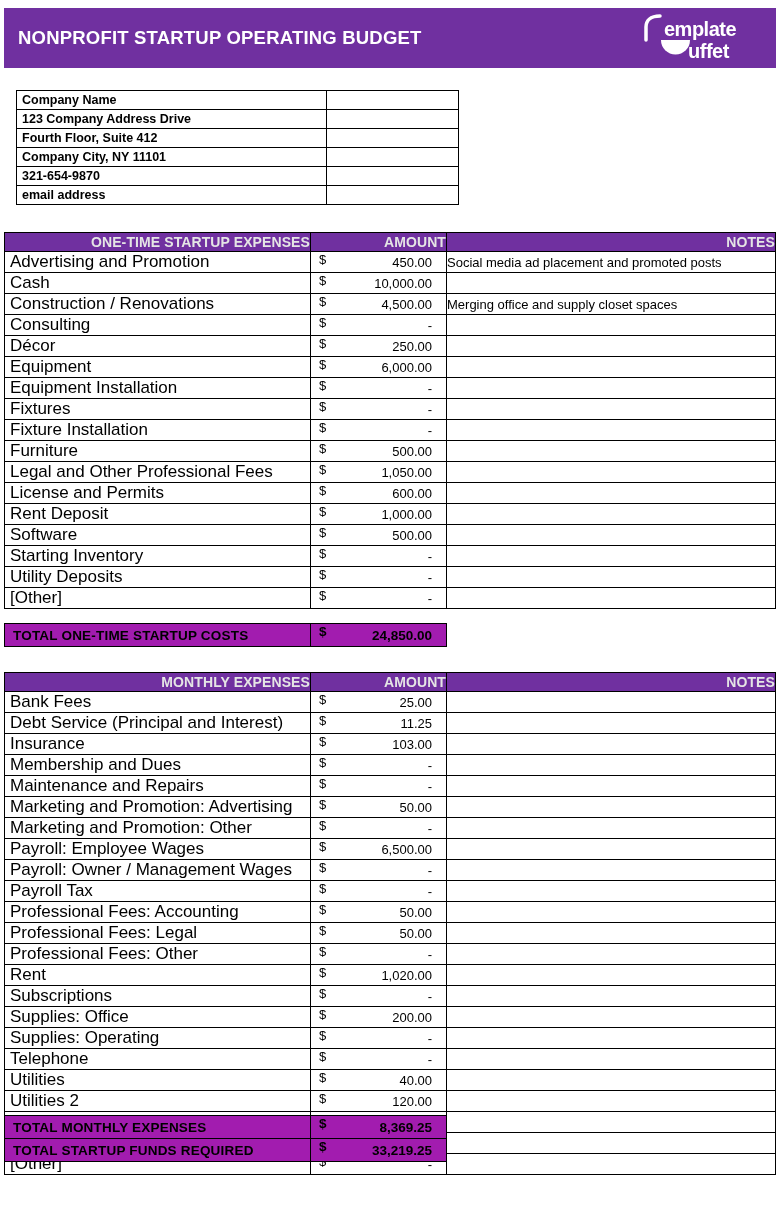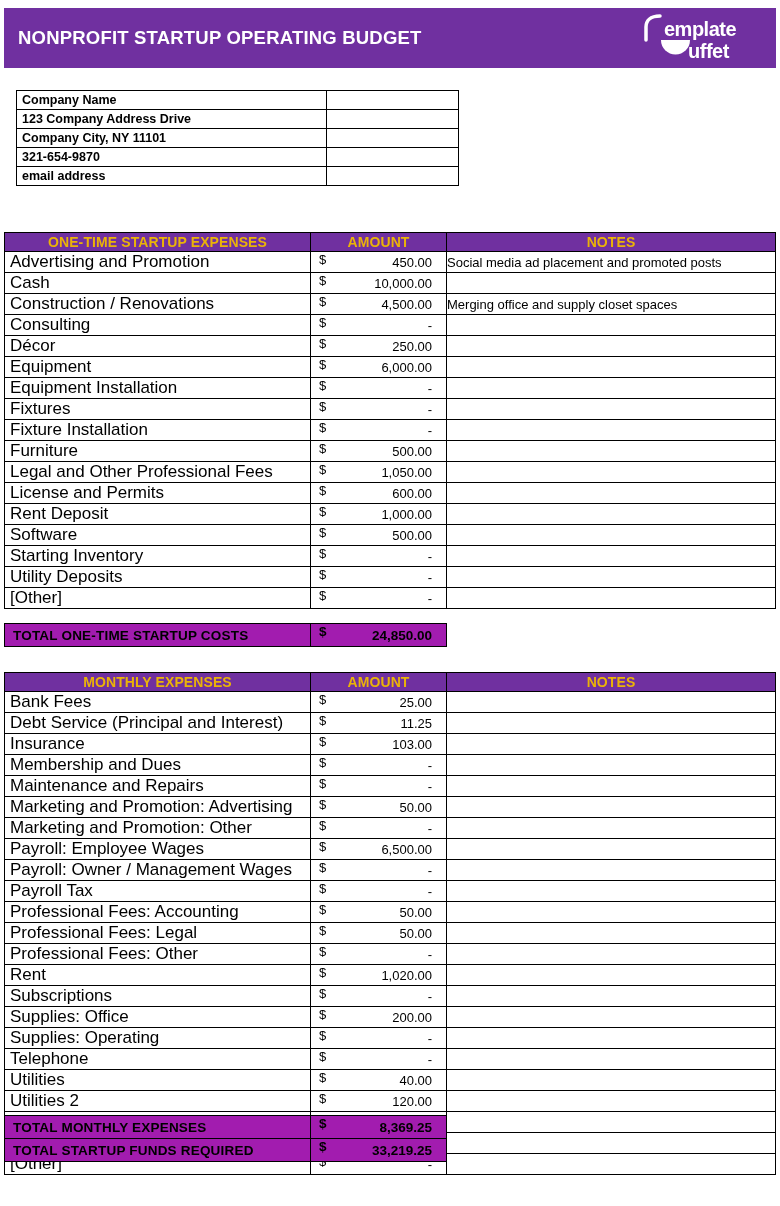--- a/index.html
+++ b/index.html
@@ -72,25 +72,25 @@
     font-size: 12.5px;
     padding-left: 5px;
     white-space: nowrap;
   }
   .company-table td.blank { background: #ffffff; }
 
   
   .exp-table { left: 4px; width: 771px; }
   .exp-table th {
     background: #7030A0;
-    color: #eab308;
+    color: #e5e5e5;
     font-size: 14px;
     font-weight: bold;
     height: 26px;
-    text-align: center;
+    text-align: right;
     letter-spacing: 0.1px;
     border: 1px solid #7030A0;
   }
   .exp-table td.item {
     padding-left: 5px;
     font-size: 17px;
     white-space: nowrap;
     overflow: hidden;
   }
   .exp-table td.amount {
@@ -170,20 +170,24 @@
     <tbody>
       <tr>
         <td class="label" style="width:310px;">Company Name</td>
         <td class="blank" style="width:132px;"></td>
       </tr>
       <tr>
         <td class="label">123 Company Address Drive</td>
         <td class="blank"></td>
       </tr>
       <tr>
+        <td class="label">Fourth Floor, Suite 412</td>
+        <td class="blank"></td>
+      </tr>
+      <tr>
         <td class="label">Company City, NY  11101</td>
         <td class="blank"></td>
       </tr>
       <tr>
         <td class="label">321-654-9870</td>
         <td class="blank"></td>
       </tr>
       <tr>
         <td class="label">email address</td>
         <td class="blank"></td>

